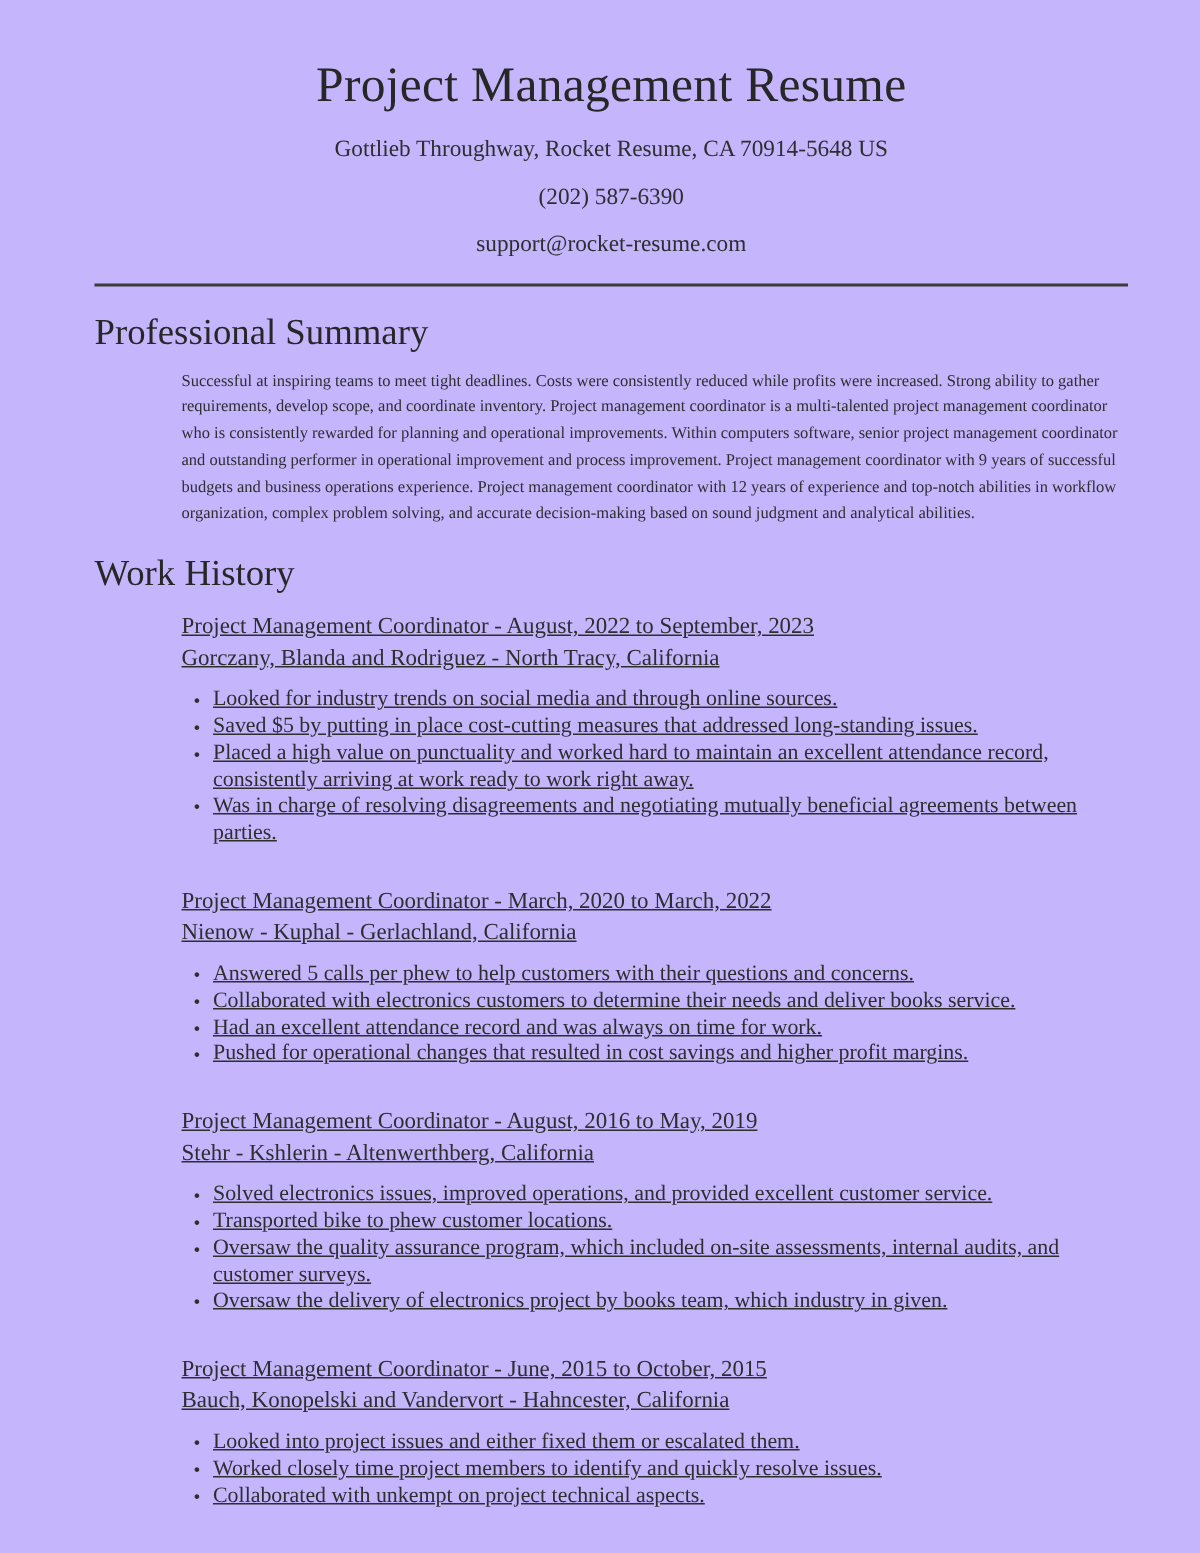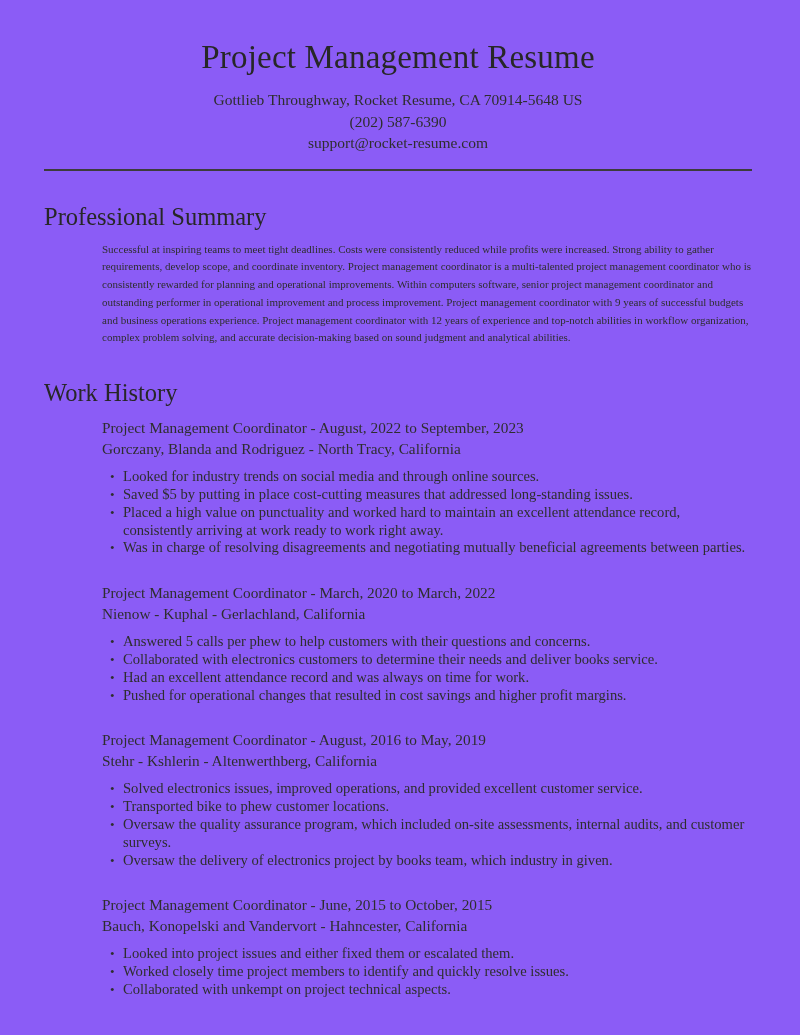--- a/index.html
+++ b/index.html
@@ -5,67 +5,68 @@
   html, body {
     margin: 0;
     padding: 0;
     background: #ffffff;
   }
   .page {
     position: relative;
     width: 800px;
     height: 1035px;
     margin: 0 auto;
-    background: #8b5cf6;
+    background: #c4b5fd;
     overflow: hidden;
     font-family: "Liberation Serif", "DejaVu Serif", serif;
     color: #2e2e2e;
     box-sizing: border-box;
-    padding: 36px 48px 0 44px;
+    padding: 36px 48px 0 63px;
   }
   .doc-title {
     margin: 0;
     text-align: center;
     font-size: 33px;
     line-height: 42px;
     font-weight: 400;
     letter-spacing: 0.2px;
     color: #272727;
   }
   .contact-block {
     margin-top: 12px;
     text-align: center;
     font-size: 15.5px;
     line-height: 19.5px;
     color: #2e2e2e;
   }
-  .contact-block div { margin: 2px; }
+  .contact-block div { margin: 12px; }
   .divider {
     border: none;
     border-top: 2px solid #3c3c3c;
     margin: 16px 0 0 0;
   }
   .section-heading {
-    margin: 29px 0 0 0;
+    margin: 14px 0 0 0;
     font-size: 24.5px;
     line-height: 33px;
     font-weight: 400;
     color: #272727;
   }
   .indent {
     padding-left: 58px;
   }
   .summary-text {
     margin: 8px 0 0 0;
     font-size: 11px;
     line-height: 17.8px;
     color: #2e2e2e;
   }
   .job {
     margin-top: 26px;
+    text-decoration: underline;
   }
   .job:first-child {
     margin-top: 9px;
   }
   .job-heading,
   .job-subheading {
     margin: 0;
     font-size: 15.3px;
     line-height: 20.5px;
     font-weight: 400;

